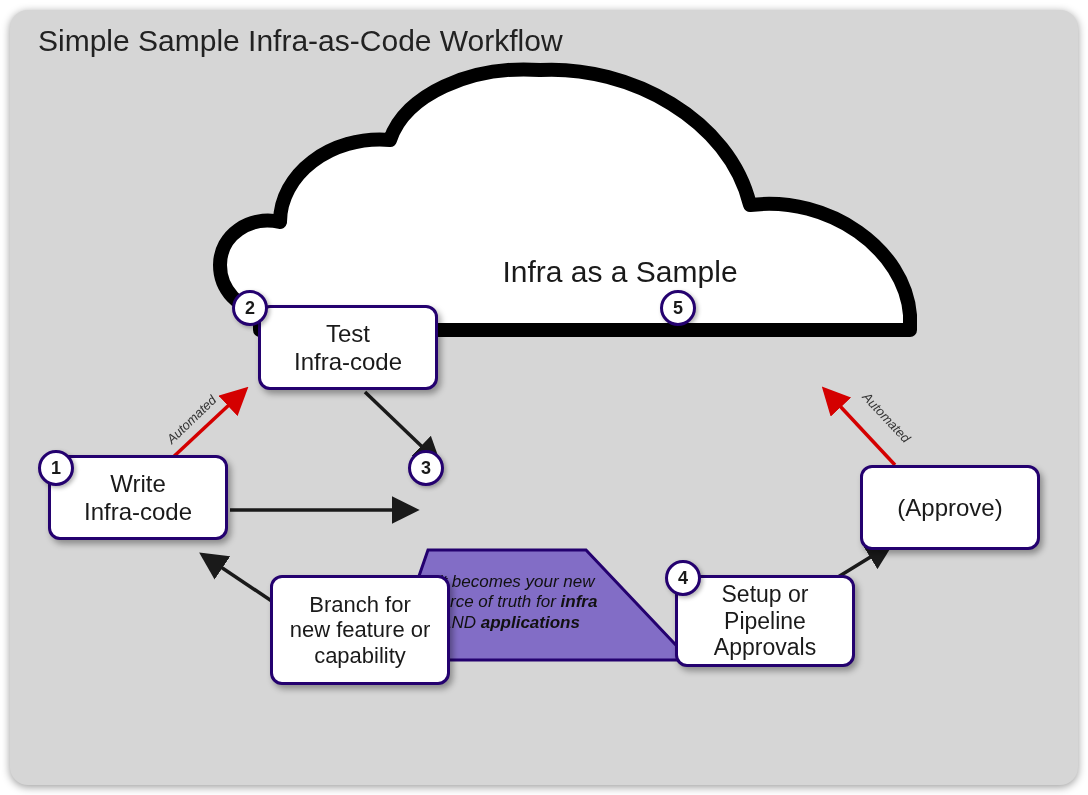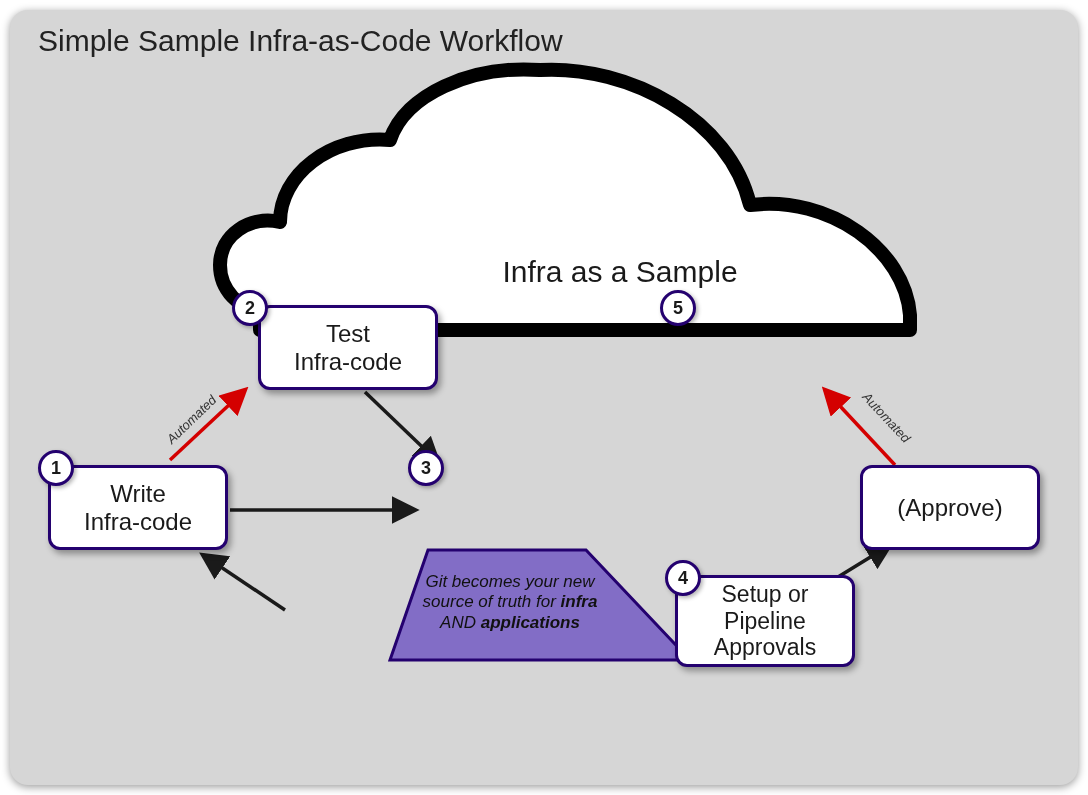--- a/index.html
+++ b/index.html
@@ -142,37 +142,40 @@
     <span>Infra as a Sample</span>
   </div>
 
   <div class="edge-label" style="left:150px; top:402px; transform: rotate(-44deg);">Automated</div>
   <div class="edge-label" style="left:845px; top:400px; transform: rotate(47deg);">Automated</div>
 
   <div class="git-note" style="left:400px; top:562px;">
     <span>Git becomes your new source of truth for </span><b>infra</b><span> AND </span><b>applications</b>
   </div>
 
-  <div class="node" style="left:38px; top:455px; width:180px; height:85px;">
+  <div class="node" style="left:38px; top:445px; width:180px; height:85px;">
     <span>Write<br>Infra-code</span>
   </div>
   <div class="badge" style="left:28px; top:440px;">1</div>
 
   <div class="node" style="left:248px; top:295px; width:180px; height:85px;">
     <span>Test<br>Infra-code</span>
   </div>
   <div class="badge" style="left:222px; top:280px;">2</div>
 
   <div class="badge" style="left:398px; top:440px;">3</div>
 
   <div class="badge" style="left:650px; top:280px;">5</div>
 
   <div class="node" style="left:850px; top:455px; width:180px; height:85px;">
     <span>(Approve)</span>
   </div>
 
+  <div class="node" style="left:260px; top:565px; width:180px; height:110px; font-size:22px;">
+    <span>Branch for<br>new feature or<br>capability</span>
+  </div>
 
   <div class="node" style="left:665px; top:565px; width:180px; height:92px; font-size:23px;">
     <span>Setup or<br>Pipeline<br>Approvals</span>
   </div>
   <div class="badge" style="left:655px; top:550px;">4</div>
 
 </div>
 
 </body></html>

